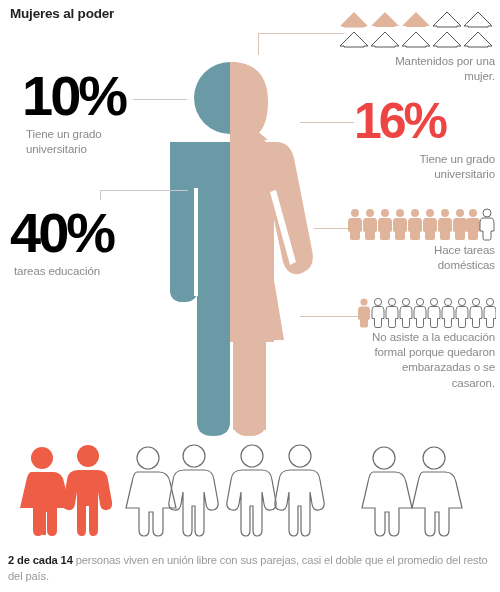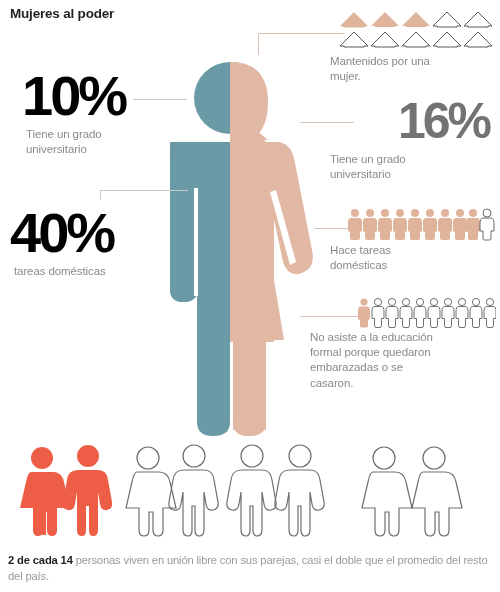--- a/index.html
+++ b/index.html
@@ -19,30 +19,30 @@
   }
 
   
   .pct {
     position: absolute;
     font-weight: bold;
     letter-spacing: -3px;
     line-height: 1;
   }
   .pct.teal { color:#000000; }
-  .pct.peach { color:#737373;margin-left:44px; }
+  .pct.peach { color:#ef4444; }
 
   .cap {
     position: absolute;
     font-size: 11.5px;
     color: #8a8a8a;
     line-height: 1.32;
     letter-spacing: -0.1px;
   }
-  .cap.right { }
+  .cap.right { text-align: right; }
 
   
   .conn { position: absolute; background: #c9c9c9; }
   .conn.h { height: 1px; }
   .conn.v { width: 1px; }
   .conn.peachline { background: #d9c3b6; }
 
   
   .hybrid { position: absolute; left: 150px; top: 40px; width: 200px; height: 410px; }
 
@@ -106,21 +106,21 @@
   <div class="pct teal" style="left:22px; top:68px; font-size:56px;">10%</div>
   <div class="cap" style="left:26px; top:127px; width:130px;">
     <div>Tiene un grado</div>
     <div>universitario</div>
   </div>
 
   <div class="conn h" style="left:100px; top:190px; width:88px;"></div>
   <div class="conn v" style="left:100px; top:190px; height:10px;"></div>
   <div class="pct teal" style="left:10px; top:205px; font-size:56px;">40%</div>
   <div class="cap" style="left:14px; top:264px; width:150px;">
-    <div>tareas domésticas</div>
+    <div>tareas educación</div>
   </div>
 
   <div class="conn h peachline" style="left:258px; top:33px; width:86px;"></div>
   <div class="conn v peachline" style="left:258px; top:33px; height:22px;"></div>
 
   <svg style="position:absolute; left:338px; top:4px; width:158px; height:48px;" viewBox="0 0 158 48">
 
     <g>
         <path d="M4,22 L16,9 L28,22 L28,23 L4,23 Z M6,23 L26,23 L26,23.5 L6,23.5 Z" fill="#dfb49b"></path>
         <path d="M4,22.5 L16,9 L28,22.5 L25,22.5 L25,23 L7,23 L7,22.5 Z" fill="#dfb49b"></path>

